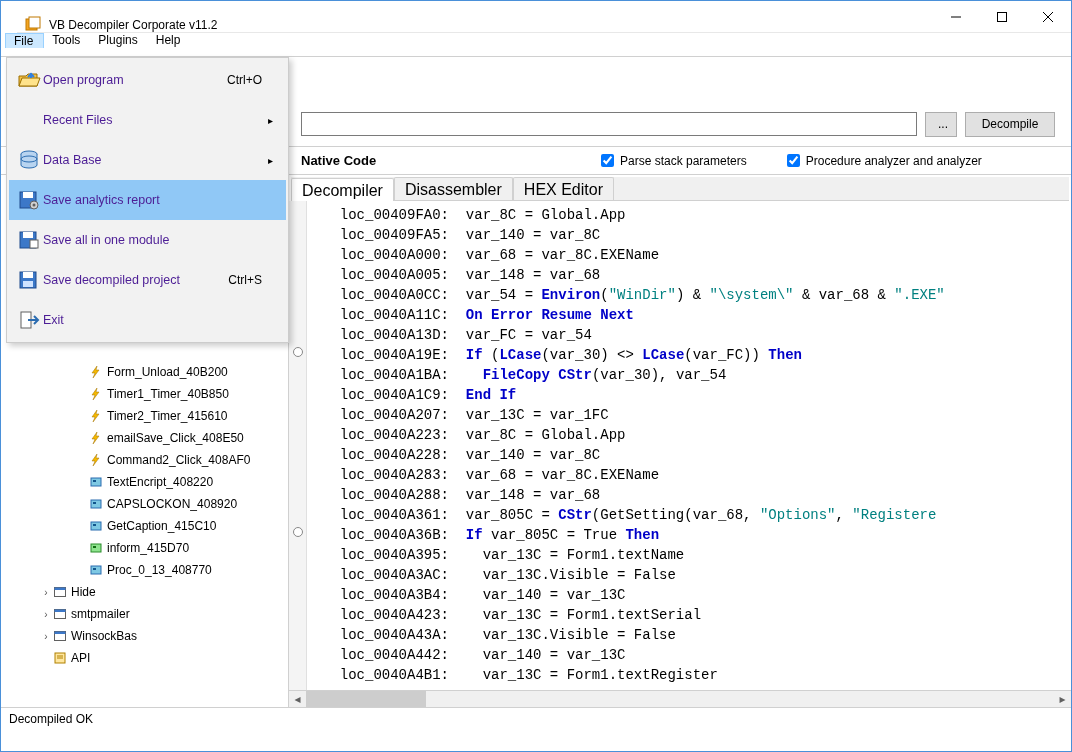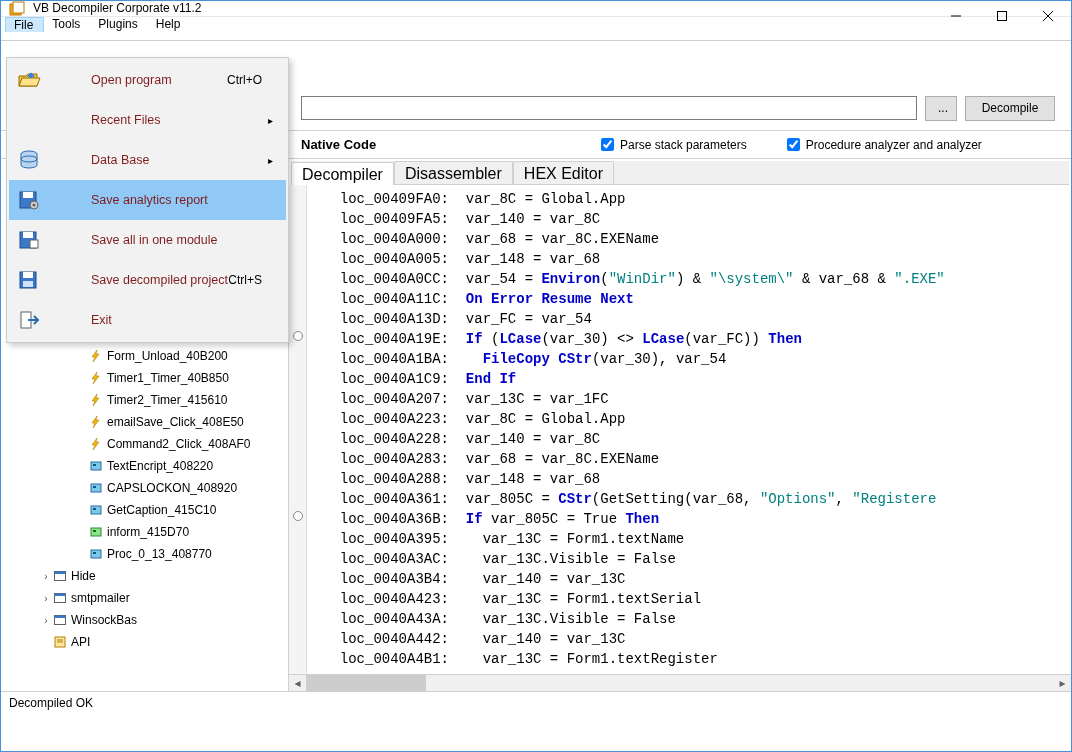--- a/index.html
+++ b/index.html
@@ -9,26 +9,27 @@
     background: #fff;
     width: 1072px;
     height: 752px;
     overflow: hidden;
     position: relative;
     border: 1px solid #4a90d9;
   }
 
   
   .titlebar {
-    height: 16px;
-    display: flex;
-    align-items: flex-start;
+    height: 32px;
+    display: flex;
+    align-items: flex-end;
     padding: 0 0 0 8px;
     background: #fff;
     border-bottom: 1px solid #e8e8e8;
+    margin-left: 16px;
   }
   .titlebar .logo {
     width: 16px; height: 16px;
     margin-right: 8px;
     display: inline-block;
   }
   .titlebar .title { font-size: 12px; color: #000; flex: 1; }
   .titlebar .win-btn {
     width: 46px; height: 30px;
     display: flex; align-items: center; justify-content: center;
@@ -260,22 +261,21 @@
   }
   .dropdown-row .dd-icon {
     width: 28px;
     display: flex;
     align-items: center;
     justify-content: center;
   }
   .dropdown-row .dd-label {
     flex: 1;
     font-size: 12.5px;
-    color: #7f1d1d;
-    margin-left: 48px;
+    color: #4c1d95;
   }
   .dropdown-row .dd-accel {
     font-size: 12px;
     color: #000;
     padding-right: 6px;
   }
   .dropdown-row .dd-arrow {
     width: 12px;
     font-size: 10px;
     color: #000;

